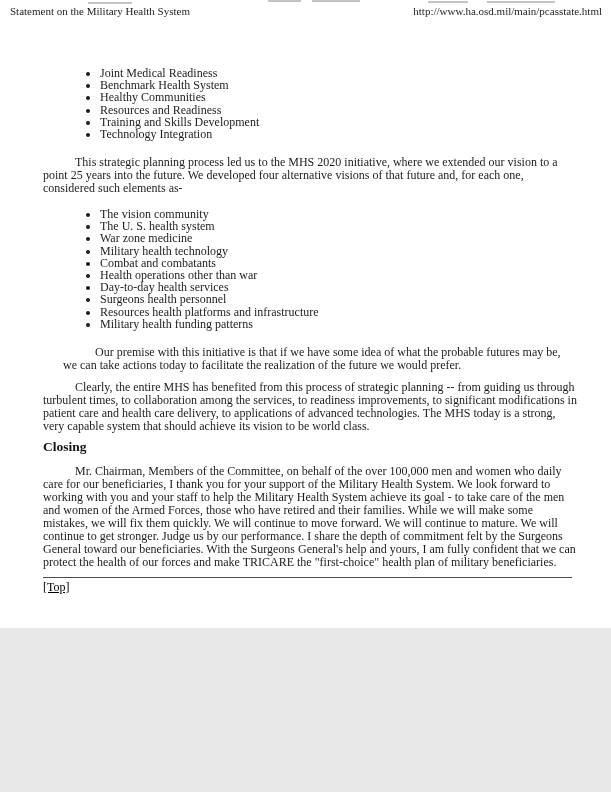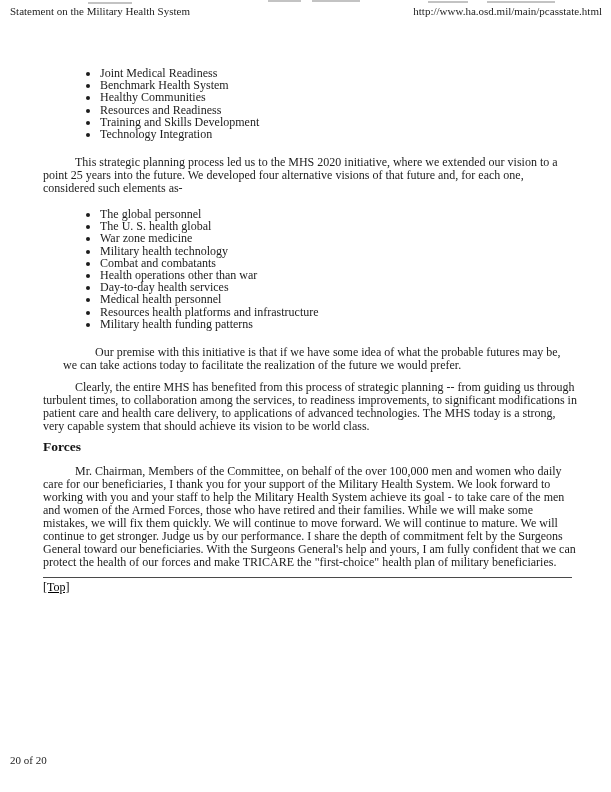--- a/index.html
+++ b/index.html
@@ -3,21 +3,21 @@
 <meta charset="utf-8">
 <style>
   html, body {
     margin: 0;
     padding: 0;
     background: #e8e8e8;
   }
   .page {
     position: relative;
     width: 611px;
-    height: 792px;
+    height: 628px;
     margin: 0 auto;
     background: #ffffff;
     color: #1b1b1b;
     font-family: "Liberation Serif", "DejaVu Serif", serif;
     overflow: hidden;
   }
   
   .artifact {
     position: absolute;
     height: 2px;
@@ -128,37 +128,37 @@
       <li>Benchmark Health System</li>
       <li>Healthy Communities</li>
       <li>Resources and Readiness</li>
       <li>Training and Skills Development</li>
       <li>Technology Integration</li>
     </ul>
 
     <p id="para-mhs2020">This strategic planning process led us to the MHS 2020 initiative, where we extended our vision to a point 25 years into the future. We developed four alternative visions of that future and, for each one, considered such elements as-</p>
 
     <ul id="vision-list">
-      <li>The global personnel</li>
-      <li>The U. S. health global</li>
+      <li>The vision community</li>
+      <li>The U. S. health system</li>
       <li>War zone medicine</li>
       <li>Military health technology</li>
       <li>Combat and combatants</li>
       <li>Health operations other than war</li>
       <li>Day-to-day health services</li>
-      <li>Medical health personnel</li>
+      <li>Surgeons health personnel</li>
       <li>Resources health platforms and infrastructure</li>
       <li>Military health funding patterns</li>
     </ul>
 
     <p id="para-premise">Our premise with this initiative is that if we have some idea of what the probable futures may be, we can take actions today to facilitate the realization of the future we would prefer.</p>
 
     <p id="para-benefits">Clearly, the entire MHS has benefited from this process of strategic planning -- from guiding us through turbulent times, to collaboration among the services, to readiness improvements, to significant modifications in patient care and health care delivery, to applications of advanced technologies. The MHS today is a strong, very capable system that should achieve its vision to be world class.</p>
 
-    <h2 class="closing-heading">Forces</h2>
+    <h2 class="closing-heading">Closing</h2>
 
     <p id="para-closing">Mr. Chairman, Members of the Committee, on behalf of the over 100,000 men and women who daily care for our beneficiaries, I thank you for your support of the Military Health System. We look forward to working with you and your staff to help the Military Health System achieve its goal - to take care of the men and women of the Armed Forces, those who have retired and their families. While we will make some mistakes, we will fix them quickly. We will continue to move forward. We will continue to mature. We will continue to get stronger. Judge us by our performance. I share the depth of commitment felt by the Surgeons General toward our beneficiaries. With the Surgeons General's help and yours, I am fully confident that we can protect the health of our forces and make TRICARE the "first-choice" health plan of military beneficiaries.</p>
 
     <hr class="divider">
 
     <a class="top-link">[Top]</a>
 
 
   </div>
 

